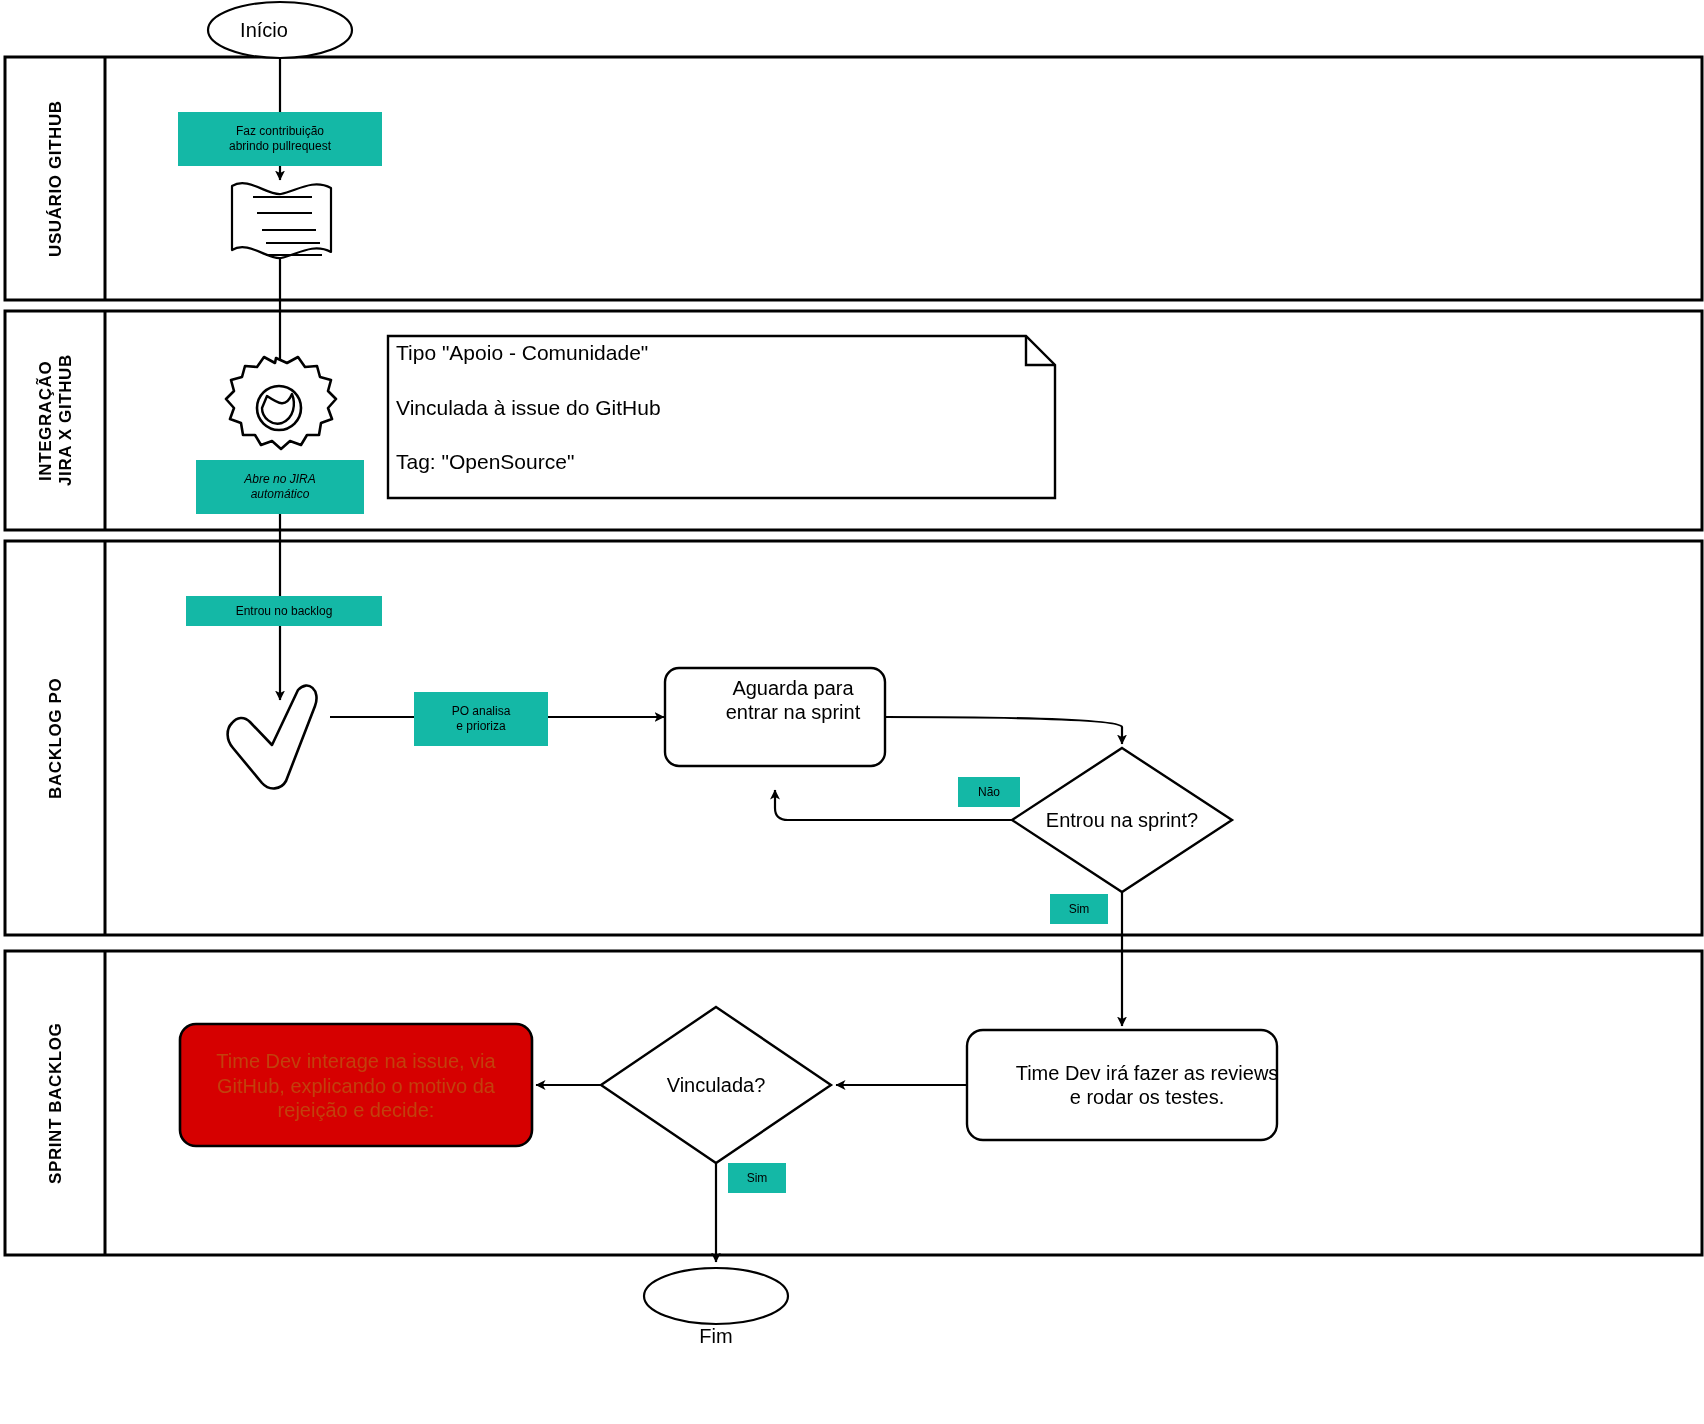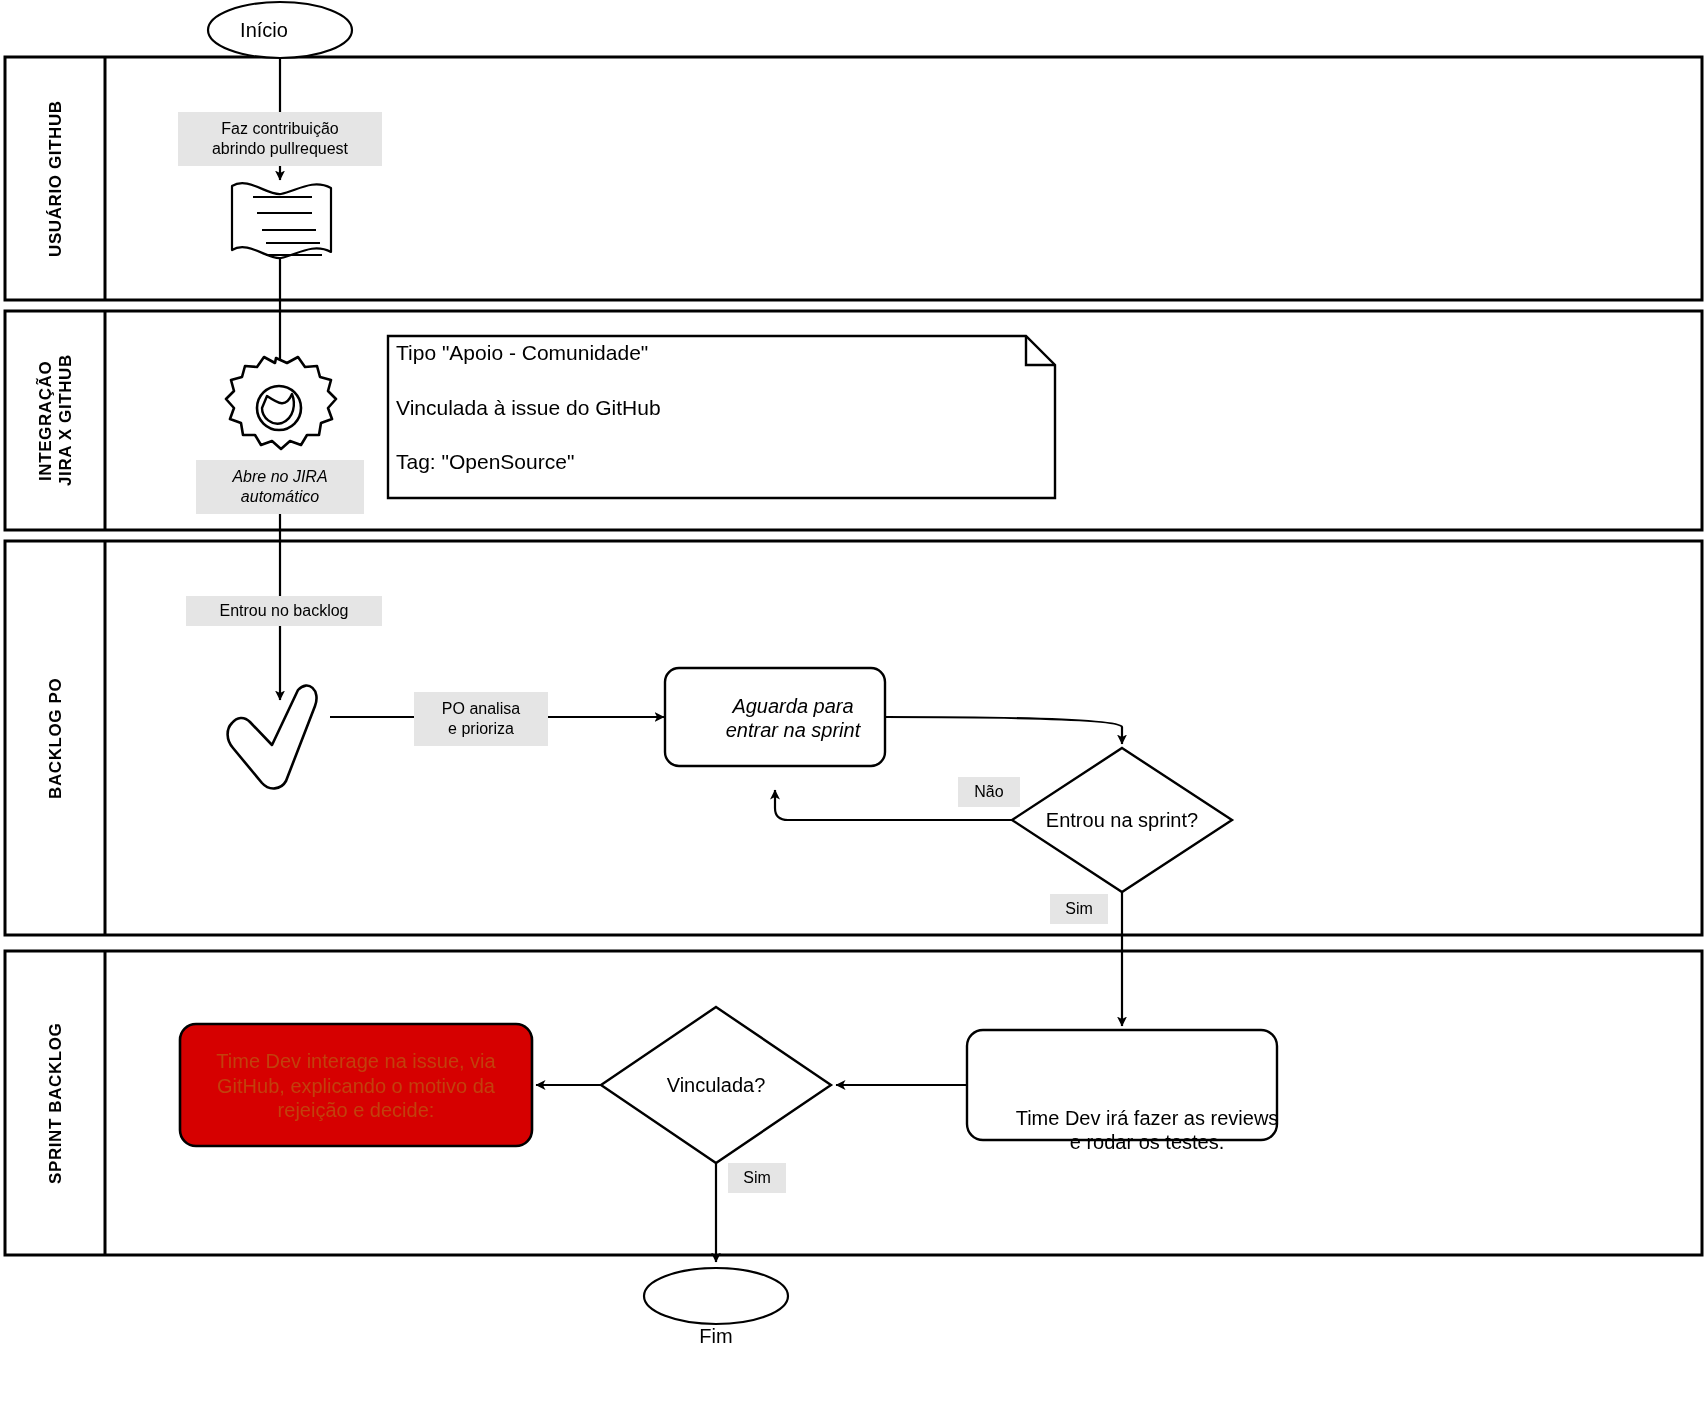--- a/index.html
+++ b/index.html
@@ -46,25 +46,25 @@
     line-height: 1.22;
     text-align: center;
     white-space: pre-line;
     display: flex;
     align-items: center;
     justify-content: center;
     pointer-events: none;
   }
   .edge-label {
     position: absolute;
-    font-size: 16px;
+    font-size: 12px;
     line-height: 1.22;
     text-align: center;
     white-space: pre-line;
-    background: #e5e5e5;
+    background: #14b8a6;
     display: flex;
     align-items: center;
     justify-content: center;
     pointer-events: none;
   }
   .note-line {
     position: absolute;
     font-size: 21px;
     text-align: left;
     white-space: nowrap;
@@ -181,26 +181,26 @@
   </svg>
 
   <div class="lane-label" style="left:8px; top:57px; width:96px; height:243px;">USUÁRIO GITHUB</div>
   <div class="lane-label" style="left:8px; top:311px; width:96px; height:219px;">INTEGRAÇÃO
 JIRA X GITHUB</div>
   <div class="lane-label" style="left:8px; top:541px; width:96px; height:394px;">BACKLOG PO</div>
   <div class="lane-label" style="left:8px; top:951px; width:96px; height:304px;">SPRINT BACKLOG</div>
 
   <div class="node-text" style="left:192px; top:12px; width:144px; height:36px;">Início</div>
 
-  <div class="node-text" style="left:667px; top:690px; width:252px; height:56px;font-style:italic;">Aguarda para
+  <div class="node-text" style="left:667px; top:672px; width:252px; height:56px;">Aguarda para
 entrar na sprint</div>
 
   <div class="node-text" style="left:1022px; top:804px; width:200px; height:32px; justify-content:center;">Entrou na sprint?</div>
 
-  <div class="node-text" style="left:969px; top:1055px; width:356px; height:60px;margin-top:45px;">Time Dev irá fazer as reviews
+  <div class="node-text" style="left:969px; top:1055px; width:356px; height:60px;">Time Dev irá fazer as reviews
 e rodar os testes.</div>
 
   <div class="node-text" style="left:636px; top:1069px; width:160px; height:32px;">Vinculada?</div>
 
   <div class="node-text red-text" style="left:184px; top:1040px; width:344px; height:92px;">Time Dev interage na issue, via
 GitHub, explicando o motivo da
 rejeição e decide:</div>
 
   <div class="node-text" style="left:644px; top:1278px; width:144px; height:36px;margin-top:40px;">Fim</div>
 

